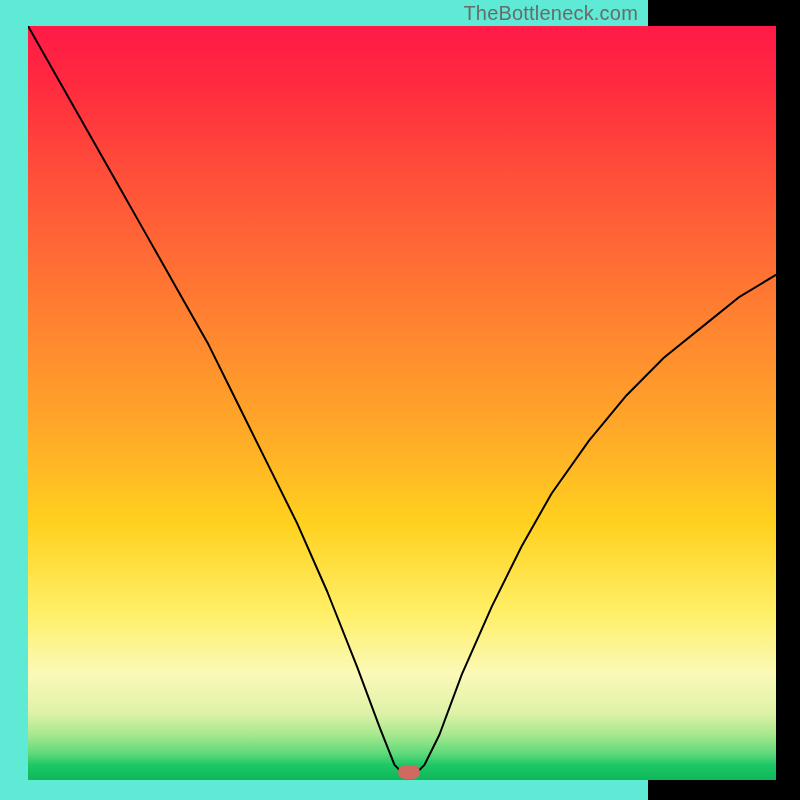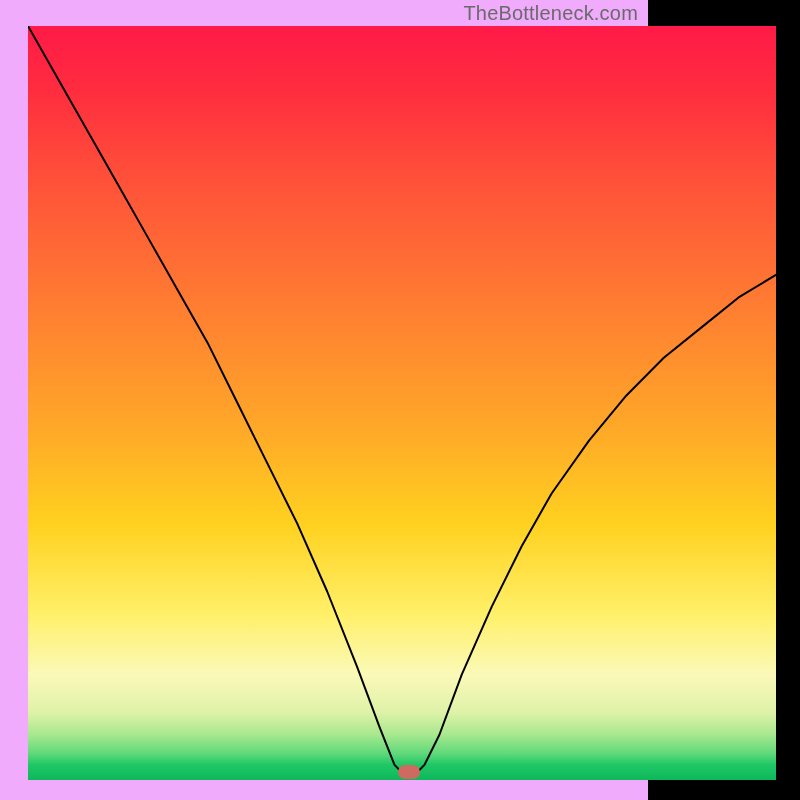--- a/index.html
+++ b/index.html
@@ -8,21 +8,21 @@
     width: 800px;
     height: 800px;
     background: #000;
     font-family: Arial, Helvetica, sans-serif;
     overflow: hidden;
   }
   .stage {
     position: relative;
     width: 648px;
     height: 800px;
-    background: #f0abfc;
+    background: #5eead4;
   }
   .watermark {
     position: absolute;
     top: 2px;
     right: 10px;
     color: #6a6a6a;
     font-size: 20px;
     font-weight: 500;
     letter-spacing: 0.2px;
     z-index: 30;

